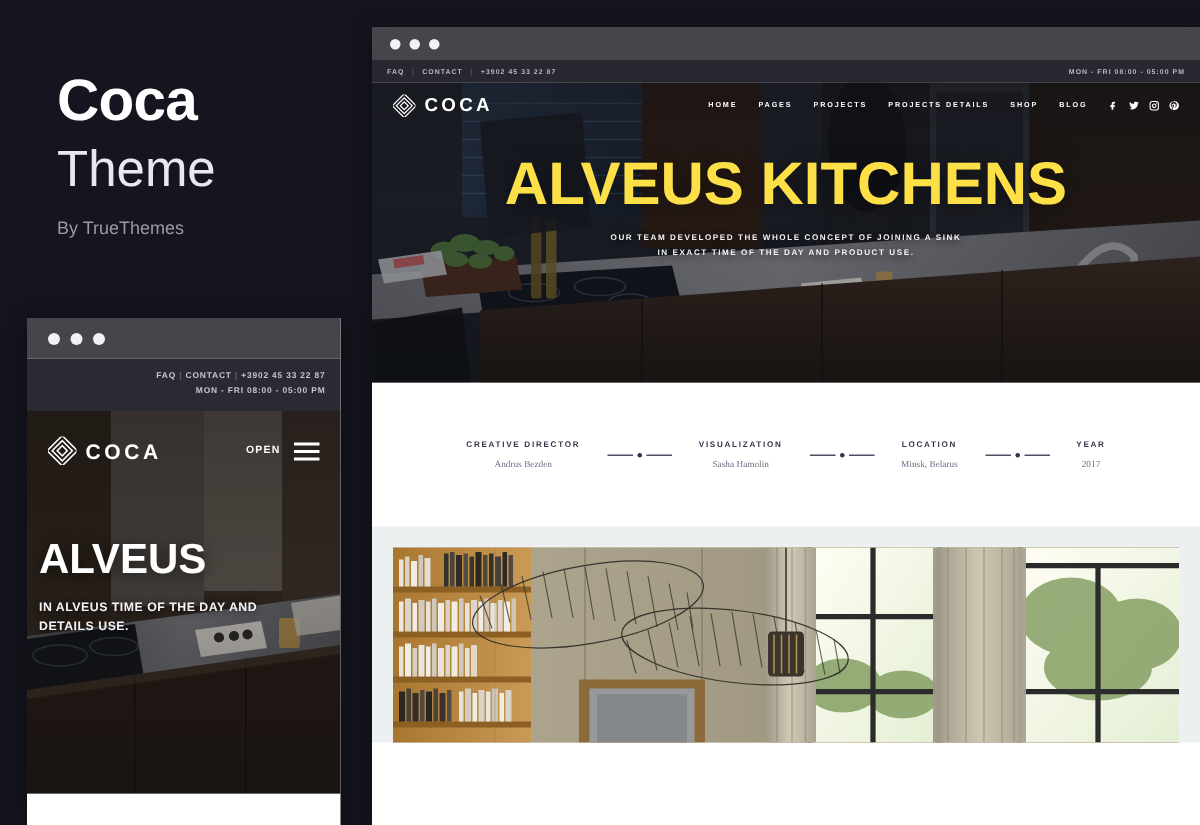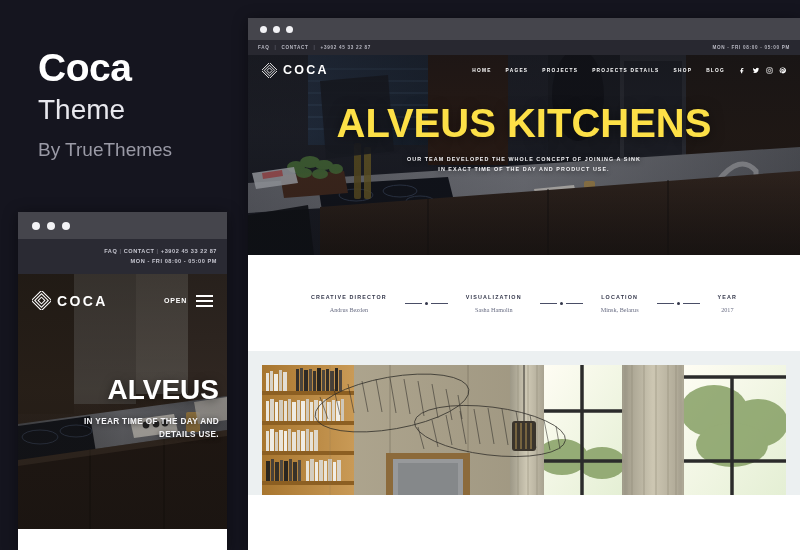--- a/index.html
+++ b/index.html
@@ -10,25 +10,25 @@
     position:relative;
   }
 
   
   .promo { position:absolute; left:38px; top:48px; width:200px; }
   .promo-title {
     font-size:39px; font-weight:bold; color:#ffffff;
     letter-spacing:-0.5px; line-height:1.05;
   }
   .promo-sub {
-    font-size:28px; font-weight:400; color:#e8e8ee;
+    font-size:34px; font-weight:400; color:#e8e8ee;
     margin-top:6px; line-height:1.1;
   }
   .promo-by {
-    font-size:19px; font-weight:400; color:#9a9aa6;
+    font-size:12px; font-weight:400; color:#9a9aa6;
     margin-top:13px;
   }
 
   
   .chrome-bar {
     background:#45454c; display:flex; align-items:center;
     padding-left:12px; gap:6px;
   }
   .chrome-bar .dot {
     width:7px; height:7px; border-radius:50%; background:#f2f2f5;
@@ -148,21 +148,21 @@
   }
   .m-brand { display:flex; align-items:center; gap:6px; }
   .m-brand-name { color:#fff; font-size:14px; font-weight:bold; letter-spacing:2.4px; }
   .m-open {
     margin-left:auto; color:#ffffff; font-size:7px; font-weight:bold;
     letter-spacing:.8px; margin-right:9px;
   }
   .burger { display:flex; flex-direction:column; gap:3px; }
   .burger span { display:block; width:17px; height:2px; background:#fff; }
 
-  .m-copy { position:absolute; left:0; right:0; top:101px; text-align:right; z-index:4; padding:0 8px; }
+  .m-copy { position:absolute; left:0; right:0; top:84px; text-align:left; z-index:4; padding:0 8px; }
   .m-title {
     font-size:28px; font-weight:bold; color:#fff; line-height:1.05;
     text-shadow:0 2px 10px rgba(0,0,0,.55);
   }
   .m-sub {
     margin-top:11px; font-size:8.2px; font-weight:bold; color:#f4f4f7;
     letter-spacing:.35px; line-height:1.6;
     text-shadow:0 1px 5px rgba(0,0,0,.7);
   }
 </style>
@@ -638,18 +638,18 @@
           <span></span>
           <span></span>
       </span>
     </div>
 
     <div class="m-copy">
       <div class="m-title">
         <div>ALVEUS</div>
       </div>
       <div class="m-sub">
-        <div>IN YEAR TIME OF THE DAY AND</div>
+        <div>IN ALVEUS TIME OF THE DAY AND</div>
         <div>DETAILS USE.</div>
       </div>
     </div>
   </div>
 </div>
 
 </body></html>

